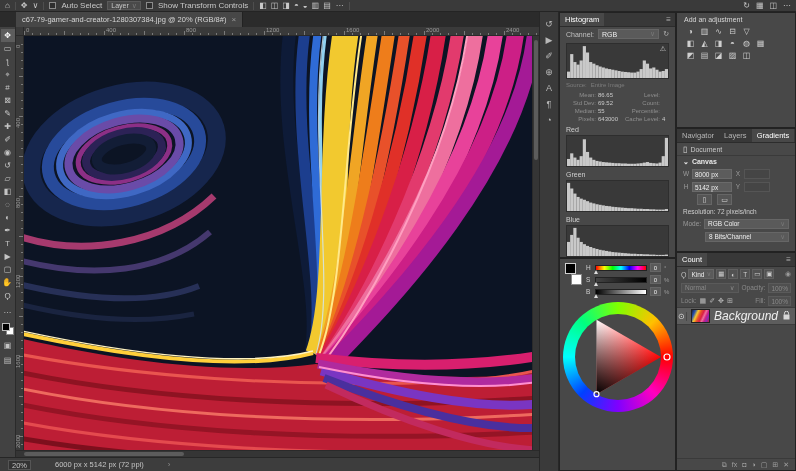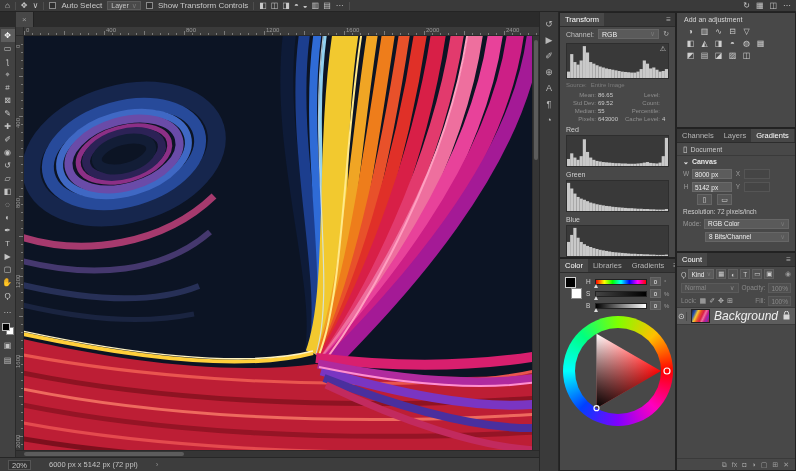--- a/index.html
+++ b/index.html
@@ -45,21 +45,21 @@
   
   #canvas-wrap { left:24px; top:36px; width:508px; height:414px; background:#0c1424; }
   #canvas-wrap svg { width:100%; height:100%; display:block; }
   #vscroll { left:532px; top:36px; width:7px; height:414px; background:#353535; border-left:1px solid #2a2a2a; }
   #vscroll .thumb { position:absolute; left:1px; top:4px; width:4px; height:120px; background:#5c5c5c; border-radius:2px; }
   #hscroll { left:16px; top:450px; width:523px; height:7px; background:#353535; border-top:1px solid #2a2a2a; }
   #hscroll .thumb { position:absolute; top:1px; left:8px; height:4px; width:160px; background:#5c5c5c; border-radius:2px; }
 
   
   #status-bar { left:0; top:457px; width:539px; height:14px; background:#3d3d3d; border-top:1px solid #262626;
-    display:flex; align-items:center; gap:18px; padding:0 8px; font-size:8px; color:#c4c4c4; }
+    display:flex; align-items:center; gap:24px; padding:0 8px; font-size:8px; color:#c4c4c4; }
   #status-zoom { background:#333; border:1px solid #555; padding:0 3px; height:10px; line-height:9px; font-size:7.5px; }
   #status-info { font-size:7.5px; }
   #status-chevron { color:#8a8a8a; }
 
   
   #right-dock { left:539px; top:12px; width:20px; height:459px; background:#3a3a3a; border-left:1px solid #272727; border-right:1px solid #272727;
     display:flex; flex-direction:column; align-items:center; padding-top:8px; gap:7px; }
   .dock-icon { font-size:9px; color:#b8b8b8; line-height:9px; }
 
   
@@ -181,20 +181,21 @@
       <span class="ob-icon dim">↻</span>
       <span class="ob-icon dim">▦</span>
       <span class="ob-icon dim">◫</span>
       <span class="ob-icon dim">⋯</span>
     </span>
 </div>
 
 <div id="tabbar-left-fill" class="abs"></div>
 <div id="doc-tabbar" class="abs">
   <div id="doc-tab">
+    <span>c67-79-gamer-and-creator-1280307384.jpg @ 20% (RGB/8#)</span>
     <span class="close">×</span>
   </div>
 </div>
 
 <div id="toolbar-left" class="abs">
   <div id="tool-list">
       <div class="tool active">✥</div>
       <div class="tool">▭</div>
       <div class="tool">ƪ</div>
       <div class="tool">⌖</div>
@@ -443,21 +444,21 @@
     <span class="dock-icon">⊕</span>
     <span class="dock-icon">A</span>
     <span class="dock-icon">¶</span>
     <span class="dock-icon">◔</span>
   </div>
 
 <div id="col1" class="abs">
 
   <div id="histogram-panel" class="panel">
     <div class="panel-tabs">
-      <span class="ptab active">Transform</span>
+      <span class="ptab active">Histogram</span>
       <span class="pmenu">≡</span>
     </div>
     <div class="hp-row">
       <span>Channel:</span>
       <span class="hp-select">
         <span>RGB</span>
           <span class="dim">∨</span>
       </span>
       <span style="font-size:7px;color:#b5b5b5;">↻</span>
     </div>
@@ -651,26 +652,20 @@
             <rect x="87.50" y="30.80" width="3.13" height="1.20" fill="#c9c9c9"></rect>
             <rect x="90.63" y="30.80" width="3.13" height="1.20" fill="#c9c9c9"></rect>
             <rect x="93.75" y="30.80" width="3.13" height="1.20" fill="#c9c9c9"></rect>
             <rect x="96.88" y="30.50" width="3.13" height="1.50" fill="#c9c9c9"></rect>
           </svg>
         </div>
       </div>
   </div>
 
   <div id="color-panel" class="panel">
-    <div class="panel-tabs" id="color-tabs">
-        <span class="ptab active">Color</span>
-        <span class="ptab">Libraries</span>
-        <span class="ptab">Gradients</span>
-        <span class="pmenu">≡</span>
-      </div>
     <div id="color-body">
       <div id="color-swatches">
         <span id="c-fg"></span>
         <span id="c-bg"></span>
       </div>
       <div id="sliders">
           <div class="slider-row">
             <span class="sl">H</span>
             <span class="track hue">
               <span class="thumb-tri"></span>
@@ -744,21 +739,21 @@
           <span class="adj-icon">▤</span>
           <span class="adj-icon">◪</span>
           <span class="adj-icon">▨</span>
           <span class="adj-icon">◫</span>
         </div>
       </div>
   </div>
 
   <div id="properties-panel" class="panel">
     <div class="panel-tabs" id="prop-tabs">
-        <span class="ptab">Channels</span>
+        <span class="ptab">Navigator</span>
         <span class="ptab">Layers</span>
         <span class="ptab active">Gradients</span>
         <span class="pmenu">≡</span>
       </div>
     <div class="pr-row" id="pr-doc">
       <span class="doc-ic">▯</span>
       <span>Document</span>
     </div>
     <div class="pr-row" id="pr-canvas">
       <span>⌄</span>

